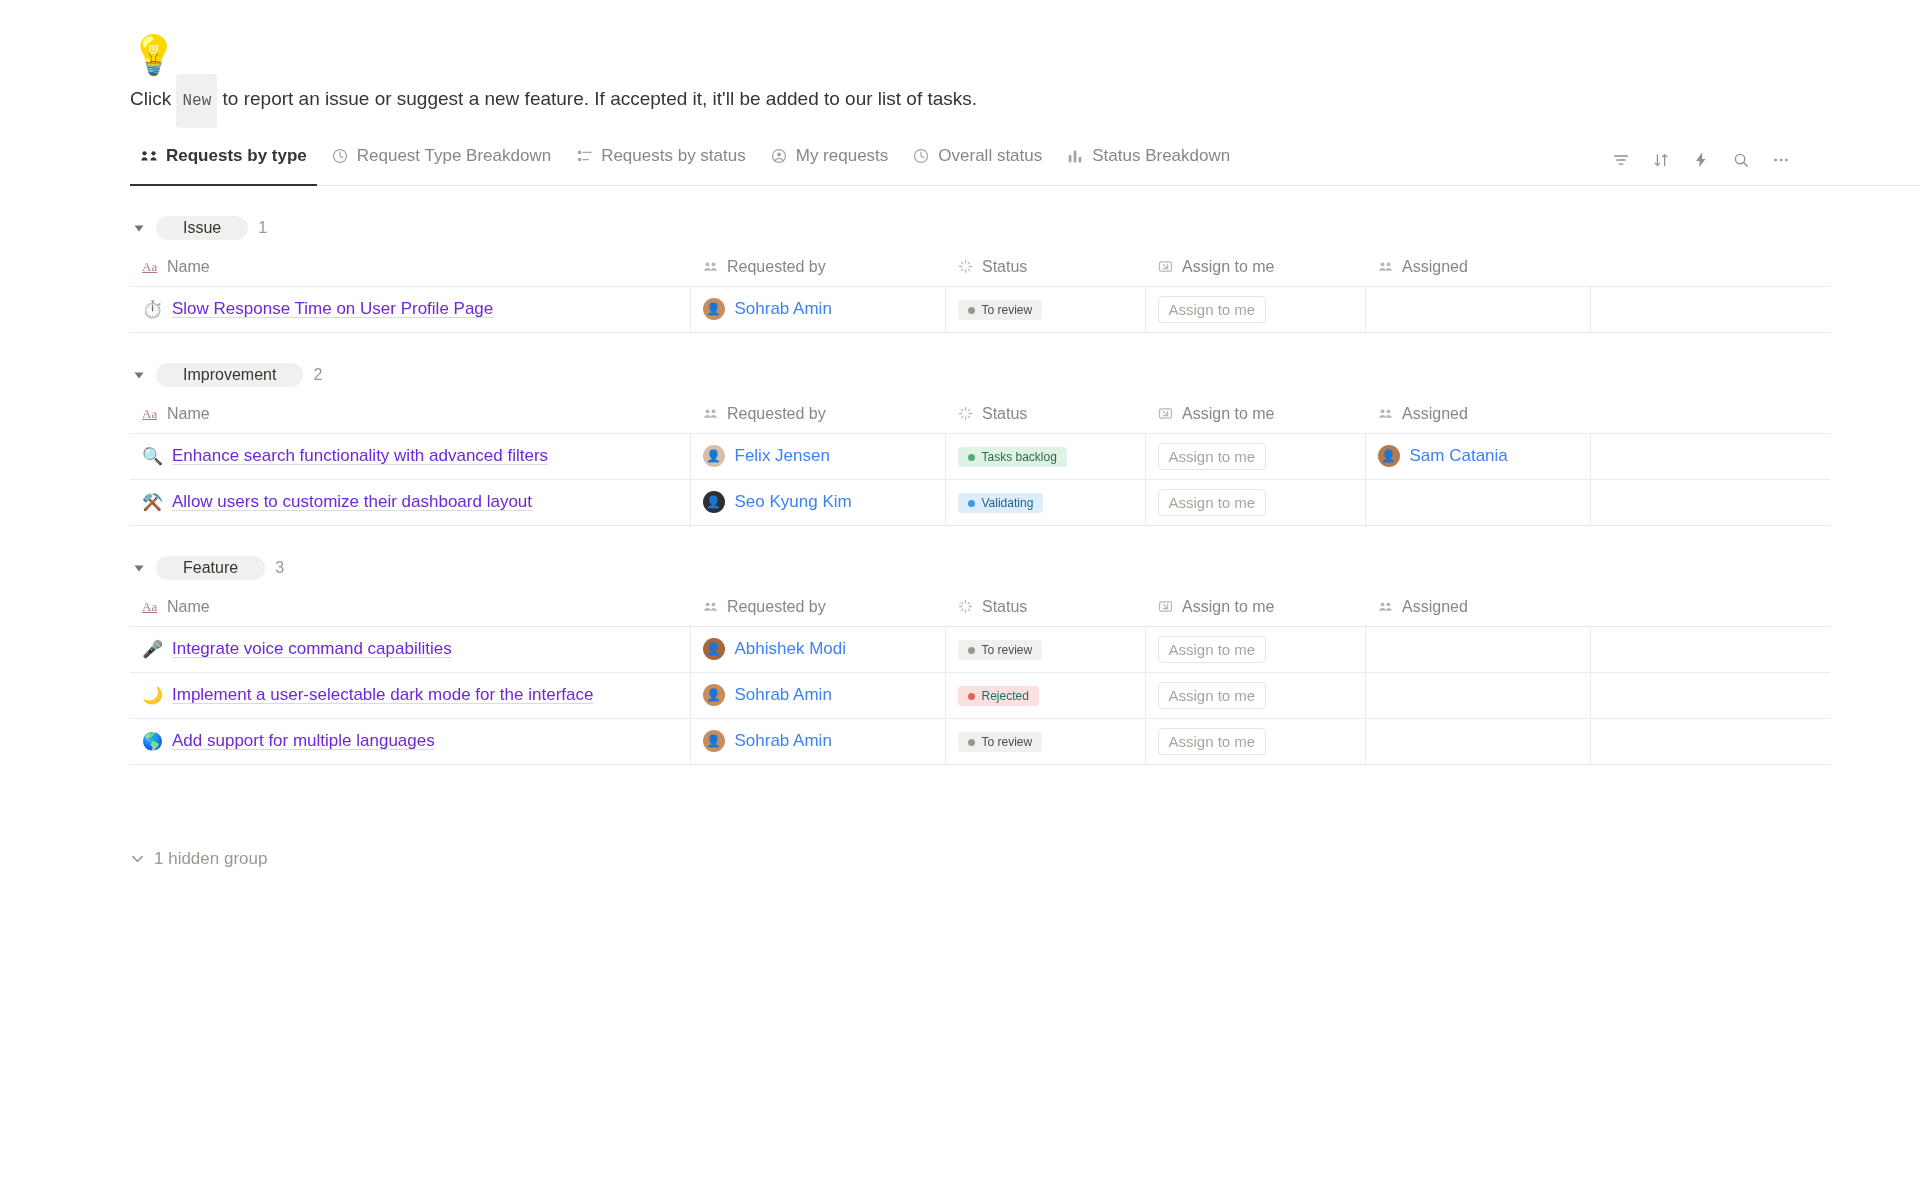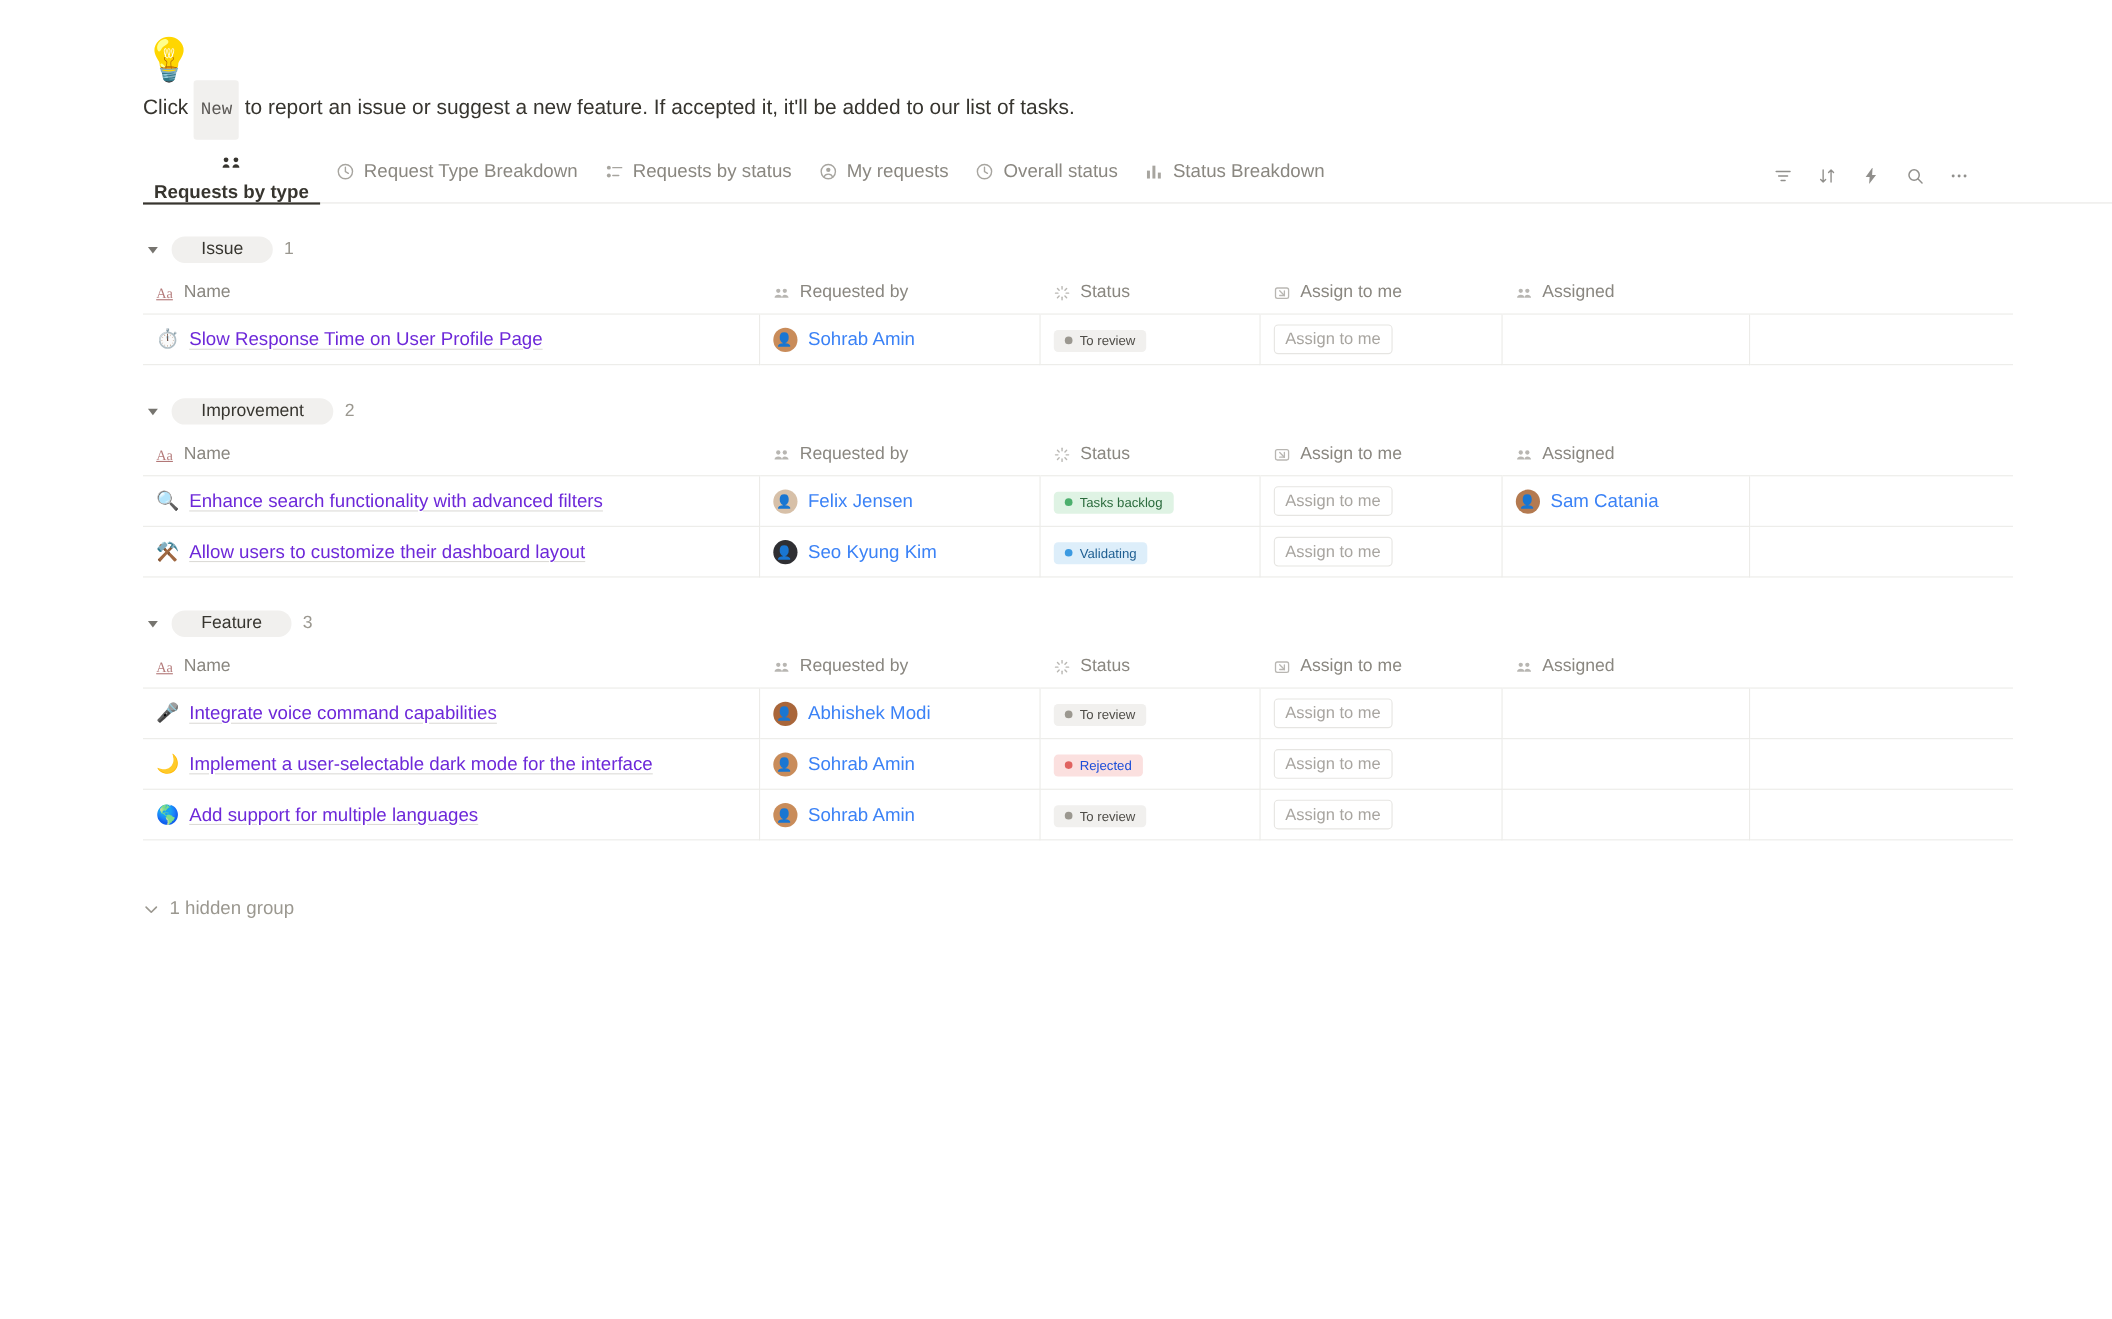--- a/index.html
+++ b/index.html
@@ -83,21 +83,20 @@
     height: 46px;
     box-sizing: border-box;
     align-items: center;
     cursor: pointer;
     position: relative;
     white-space: nowrap;
   }
   .tab.active {
     color: #37352f;
     font-weight: bold;
-    flex-direction: column;
   }
   .tab.active::after {
     content: "";
     position: absolute;
     left: 0; right: 0; bottom: -1px;
     height: 2px;
     background: #37352f;
   }
   .tab .tab-icon { width: 18px; height: 18px; flex: none; opacity: .75; display: block; }
   .tab.active .tab-icon { opacity: 1; }
@@ -226,21 +225,21 @@
     border-radius: 4px;
     color: #a8a5a0;
     font-size: 15px;
     padding: 4px 10px;
     background: #fff;
     cursor: pointer;
   }
 
   
   .hidden-group {
-    margin-top: 52px;
+    margin-top: 84px;
     display: flex;
     align-items: center;
     gap: 9px;
     color: #9b9890;
     font-size: 17px;
     cursor: pointer;
   }
   .hidden-group svg { width: 15px; height: 15px; }
 </style>
 </head>
@@ -696,21 +695,21 @@
           <span class="name-text">Implement a user-selectable dark mode for the interface</span>
         </div>
       </td>
       <td class="col-req">
         <div class="person">
           <span class="avatar" style="background:#c98c5a">👤</span>
           <span class="person-name">Sohrab Amin</span>
         </div>
       </td>
       <td class="col-status">
-        <span class="pill" style="background:#fbe0df;color:#1d4ed8">
+        <span class="pill" style="background:#fbe0df;color:#0f766e">
           <span class="dot" style="background:#e06360"></span>
           <span>Rejected</span>
         </span>
       </td>
       <td class="col-assignme">
         <span class="assign-btn">Assign to me</span>
       </td>
       <td class="col-assigned"></td>
       <td class="col-rest"></td>
     </tr>

